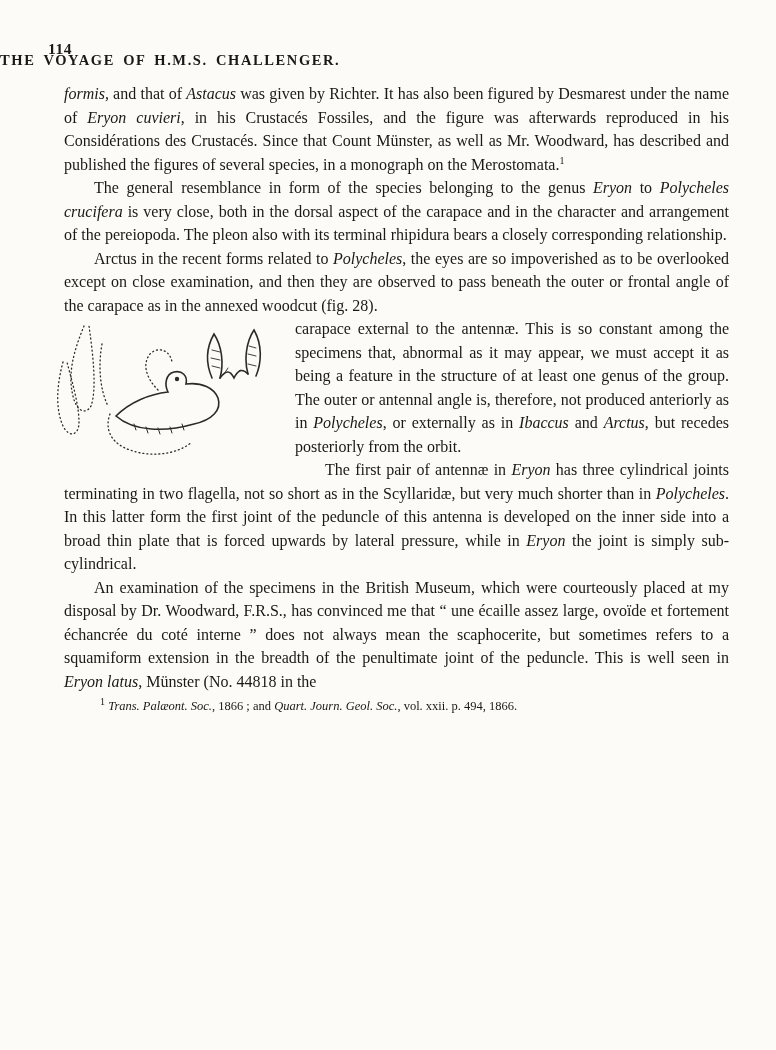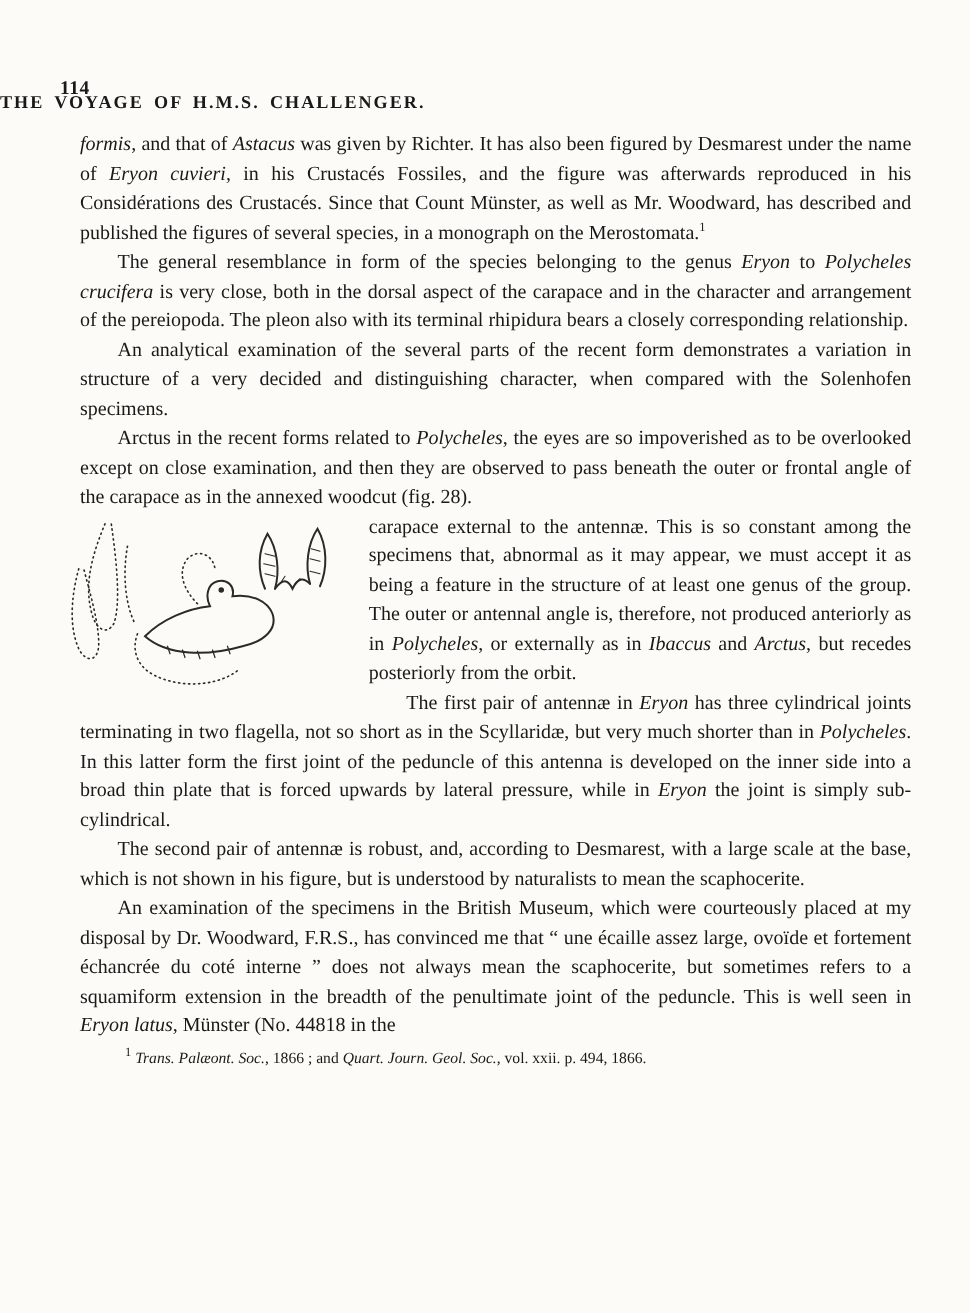--- a/index.html
+++ b/index.html
@@ -10,21 +10,20 @@
     height: 1050px;
     margin: 0 auto;
     background: #fcfbf7;
     color: #1b1917;
     font-family: "Liberation Serif", "DejaVu Serif", serif;
     overflow: hidden;
   }
   .page-header {
     position: relative;
     height: 62px;
-    margin-top: 22px;
   }
   .page-number {
     position: absolute;
     left: 48px;
     top: 40px;
     font-size: 15.5px;
     font-weight: bold;
     letter-spacing: 0.5px;
   }
   .running-title {
@@ -82,21 +81,20 @@
 
   <header class="page-header">
     <span class="page-number">114</span>
     <span class="running-title">THE VOYAGE OF H.M.S. CHALLENGER.</span>
   </header>
 
   <main class="body-text">
 
     <p class="para noindent"><span style="font-style: italic;">formis</span><span>, and that of </span><span style="font-style: italic;">Astacus</span><span> was given by Richter. It has also been figured by Desmarest under the name of </span><span style="font-style: italic;">Eryon cuvieri</span><span>, in his Crustacés Fossiles, and the figure was afterwards reproduced in his Considérations des Crustacés. Since that Count Münster, as well as Mr. Woodward, has described and published the figures of several species, in a monograph on the Merostomata.</span><sup>1</sup></p>
     <p class="para"><span>The general resemblance in form of the species belonging to the genus </span><span style="font-style: italic;">Eryon</span><span> to </span><span style="font-style: italic;">Polycheles crucifera</span><span> is very close, both in the dorsal aspect of the carapace and in the character and arrangement of the pereiopoda. The pleon also with its terminal rhipidura bears a closely corresponding relationship.</span></p>
-    <p class="para"><span>An analytical examination of the several parts of the recent form demonstrates a variation in structure of a very decided and distinguishing character, when compared with the Solenhofen specimens.</span></p>
     <p class="para"><span>Arctus in the recent forms related to </span><span style="font-style: italic;">Polycheles</span><span>, the eyes are so impoverished as to be overlooked except on close examination, and then they are observed to pass beneath the outer or frontal angle of the carapace as in the annexed woodcut (fig. 28).</span></p>
 
     <figure class="woodcut">
       <svg width="230" height="145" viewBox="0 0 230 145" aria-hidden="true">
         <g fill="none" stroke="#2c2a27" stroke-width="1.3" stroke-linecap="round">
 
           <path stroke-dasharray="1,3" d="M36,6 C27,28 19,52 25,76 C28,90 37,96 43,86 C49,70 45,34 41,6"></path>
           <path stroke-dasharray="1,3" d="M15,42 C9,64 7,88 15,106 C21,118 31,116 31,102 C31,84 23,58 19,42"></path>
           <path stroke-dasharray="1,3" d="M54,24 C50,46 52,70 60,86"></path>
           <path stroke-dasharray="1,3" d="M62,94 C56,110 64,124 82,130 C104,138 130,134 144,122"></path>
@@ -110,19 +108,18 @@
           <path stroke-width="1.6" d="M164,58 C158,44 158,28 166,14 C174,26 176,44 172,58"></path>
           <path stroke-width="1.6" d="M200,54 C196,40 198,22 206,10 C214,24 214,42 208,56"></path>
           <path stroke-width="1.6" d="M172,58 C178,50 182,50 186,58 C190,50 194,48 200,54"></path>
           <path stroke-width="0.9" d="M164,30 L172,32 M163,38 L172,40 M164,46 L172,48 M201,26 L208,28 M200,34 L208,36 M200,44 L208,46 M176,54 L180,48 M188,54 L192,50"></path>
         </g>
       </svg>
     </figure>
 
     <p class="para noindent"><span>carapace external to the antennæ. This is so constant among the specimens that, abnormal as it may appear, we must accept it as being a feature in the structure of at least one genus of the group. The outer or antennal angle is, therefore, not produced anteriorly as in </span><span style="font-style: italic;">Polycheles</span><span>, or externally as in </span><span style="font-style: italic;">Ibaccus</span><span> and </span><span style="font-style: italic;">Arctus</span><span>, but recedes posteriorly from the orbit.</span></p>
     <p class="para"><span>The first pair of antennæ in </span><span style="font-style: italic;">Eryon</span><span> has three cylindrical joints terminating in two flagella, not so short as in the Scyllaridæ, but very much shorter than in </span><span style="font-style: italic;">Polycheles</span><span>. In this latter form the first joint of the peduncle of this antenna is developed on the inner side into a broad thin plate that is forced upwards by lateral pressure, while in </span><span style="font-style: italic;">Eryon</span><span> the joint is simply sub-cylindrical.</span></p>
-    <p class="para"><span>The second pair of antennæ is robust, and, according to Desmarest, with a large scale at the base, which is not shown in his figure, but is understood by naturalists to mean the scaphocerite.</span></p>
     <p class="para"><span>An examination of the specimens in the British Museum, which were courteously placed at my disposal by Dr. Woodward, F.R.S., has convinced me that “ une écaille assez large, ovoïde et fortement échancrée du coté interne ” does not always mean the scaphocerite, but sometimes refers to a squamiform extension in the breadth of the penultimate joint of the peduncle. This is well seen in </span><span style="font-style: italic;">Eryon latus</span><span>, Münster (No. 44818 in the</span></p>
 
     <div class="footnote"><sup>1</sup><span> </span><span style="font-style: italic;">Trans. Palæont. Soc.</span><span>, 1866 ; and </span><span style="font-style: italic;">Quart. Journ. Geol. Soc.</span><span>, vol. xxii. p. 494, 1866.</span></div>
 
   </main>
 </div>
 
 </body></html>

